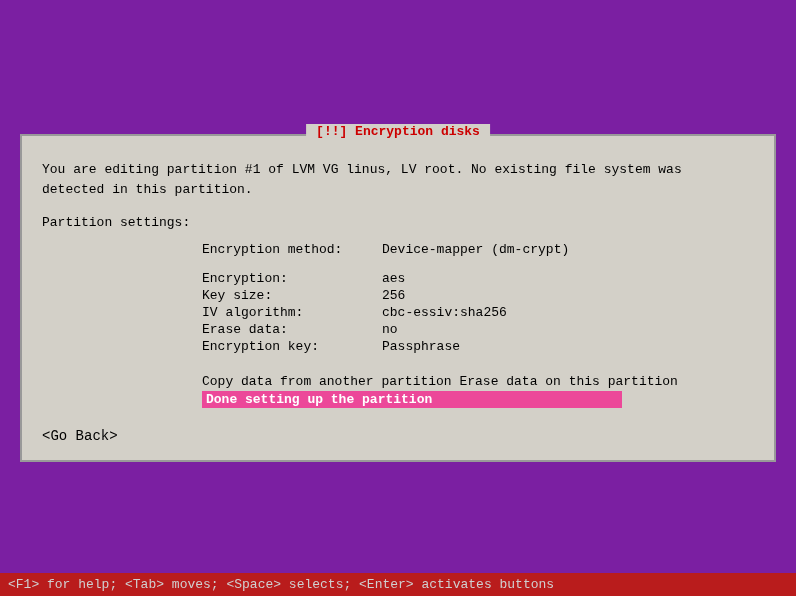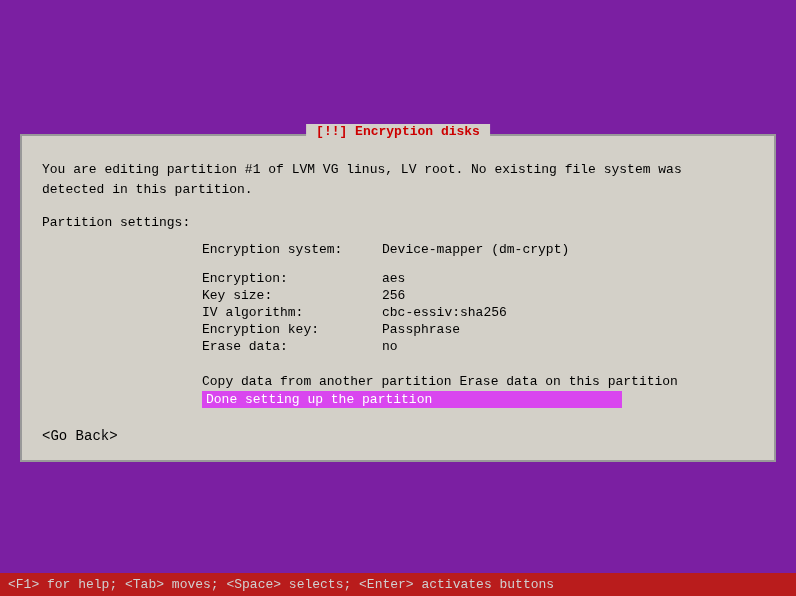--- a/index.html
+++ b/index.html
@@ -97,25 +97,26 @@
     }
 
     .action-item {
       font-size: 13px;
       margin-bottom: 2px;
       cursor: pointer;
       display: inline-block;
     }
 
     .action-item.highlighted {
-      background-color: #d946ef;
+      background-color: #ec4899;
       color: #fff;
       padding: 1px 4px;
       display: block;
       width: 420px;
+      font-weight: bold;
     }
 
     .go-back {
       margin-top: 20px;
       font-size: 14px;
       cursor: pointer;
       color: #000;
     }
 
     #status-bar {
@@ -142,43 +143,43 @@
     <div id="dialog-content">
       <div class="description-text">
         <span>You are editing partition #1 of LVM VG linus, LV root. No existing file system was</span><br>
         <span>detected in this partition.</span>
       </div>
 
       <div class="section-label">Partition settings:</div>
 
       <div class="settings-table">
         <div class="setting-row">
-          <span class="setting-key">Encryption system:</span>
+          <span class="setting-key">Encryption method:</span>
           <span class="setting-value">Device-mapper (dm-crypt)</span>
         </div>
         <div style="height: 12px;"></div>
         <div class="setting-row">
           <span class="setting-key">Encryption:</span>
           <span class="setting-value">aes</span>
         </div>
         <div class="setting-row">
           <span class="setting-key">Key size:</span>
           <span class="setting-value">256</span>
         </div>
         <div class="setting-row">
           <span class="setting-key">IV algorithm:</span>
           <span class="setting-value">cbc-essiv:sha256</span>
         </div>
         <div class="setting-row">
+          <span class="setting-key">Erase data:</span>
+          <span class="setting-value">no</span>
+        </div>
+        <div class="setting-row">
           <span class="setting-key">Encryption key:</span>
           <span class="setting-value">Passphrase</span>
-        </div>
-        <div class="setting-row">
-          <span class="setting-key">Erase data:</span>
-          <span class="setting-value">no</span>
         </div>
       </div>
 
       <div class="actions-section">
         <div class="action-item">Copy data from another partition</div>
         <div class="action-item">Erase data on this partition</div>
         <div class="action-item highlighted">Done setting up the partition</div>
       </div>
 
       <div class="go-back">&lt;Go Back&gt;</div>

